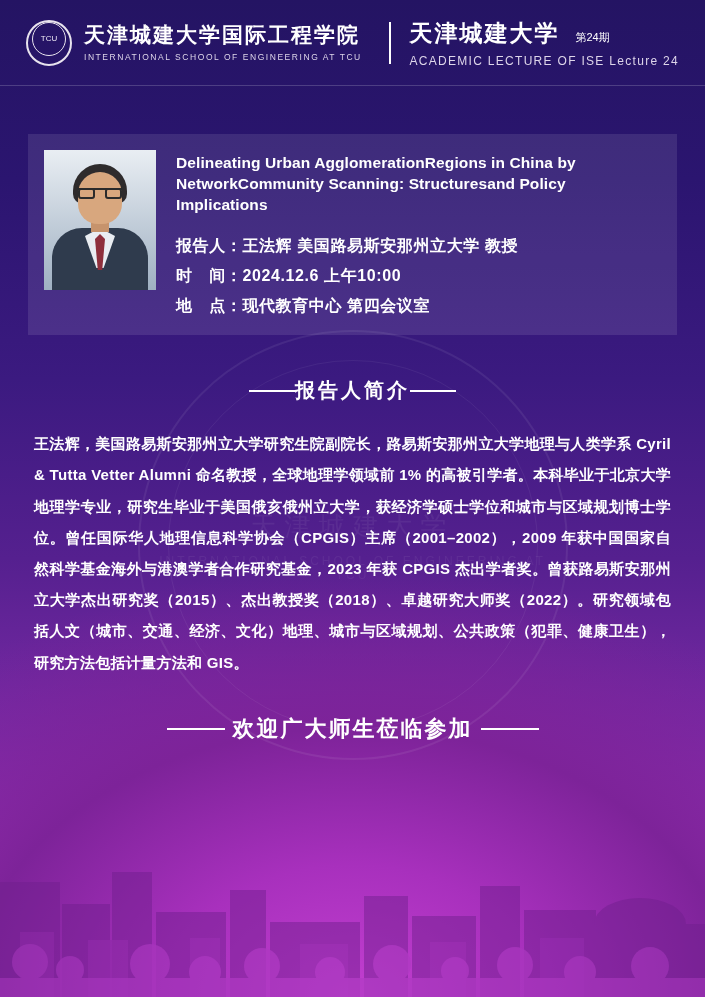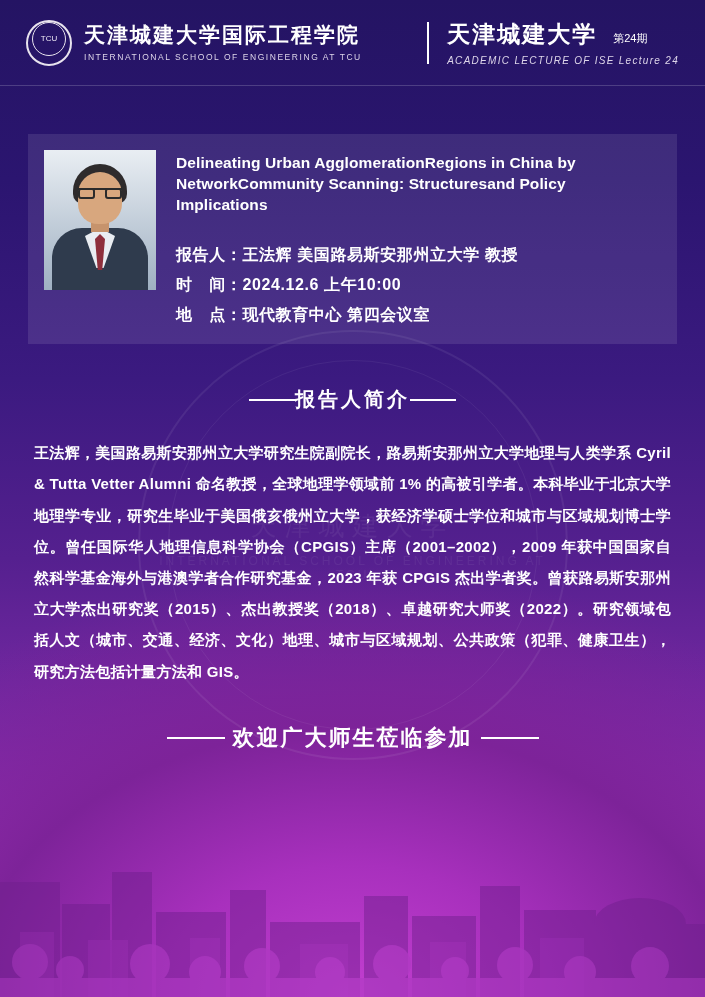--- a/index.html
+++ b/index.html
@@ -71,21 +71,21 @@
     font-size: 8.5px; color: #ded6ea; letter-spacing: 1.55px; margin-top: 5px;
   }
   .header-right {
     margin-left: auto;
     display: flex; align-items: center;
     padding-left: 22px;
   }
   .vline { width: 2px; height: 42px; background: #ffffff; margin-right: 18px; }
   .series-cn { font-size: 23px; color: #fff; font-weight: bold; letter-spacing: 2px; }
   .series-no { font-size: 11px; color: #fff; margin-left: 16px; }
-  .series-en { font-size: 10px; color: #ded6ea; letter-spacing: 1.3px; margin-top: 5px; font-style: italic; }
+  .series-en { font-size: 12px; color: #ded6ea; letter-spacing: 1.3px; margin-top: 5px; }
   .series-row { display: flex; align-items: baseline; }
 
   
   .talk-card {
     position: relative;
     margin: 48px 28px 0 28px;
     background: rgba(255,255,255,0.10);
     display: flex;
     padding: 16px 18px 18px 16px;
     min-height: 166px;
@@ -117,21 +117,21 @@
     line-height: 1.36;
     letter-spacing: 0.1px;
   }
   .talk-row {
     color: #ffffff;
     font-size: 16px;
     font-weight: bold;
     margin-top: 9px;
     letter-spacing: 0.6px;
   }
-  .talk-row.first { margin-top: 30px; }
+  .talk-row.first { margin-top: 21px; }
 
   
   .sec-head {
     margin-top: 42px;
     display: flex;
     align-items: center;
     justify-content: center;
     gap: 0;
     color: #ffffff;
   }

